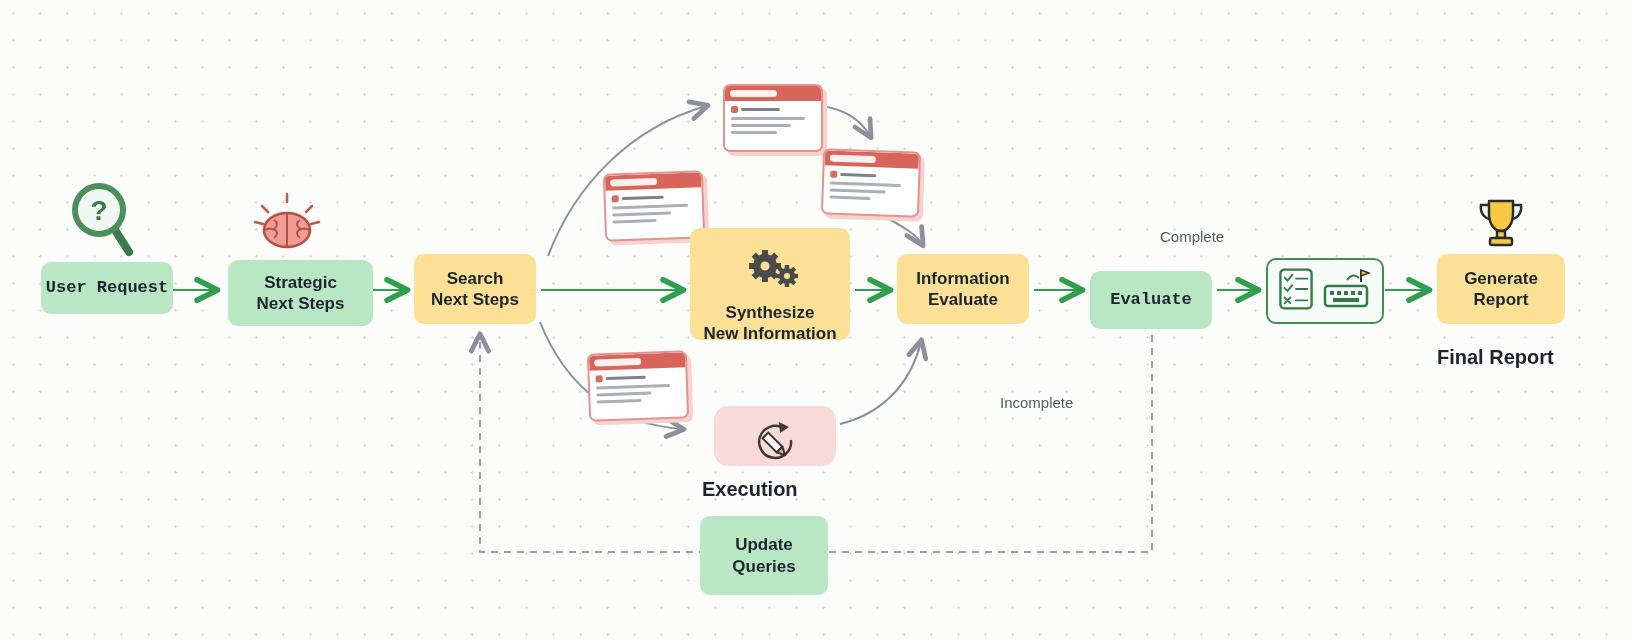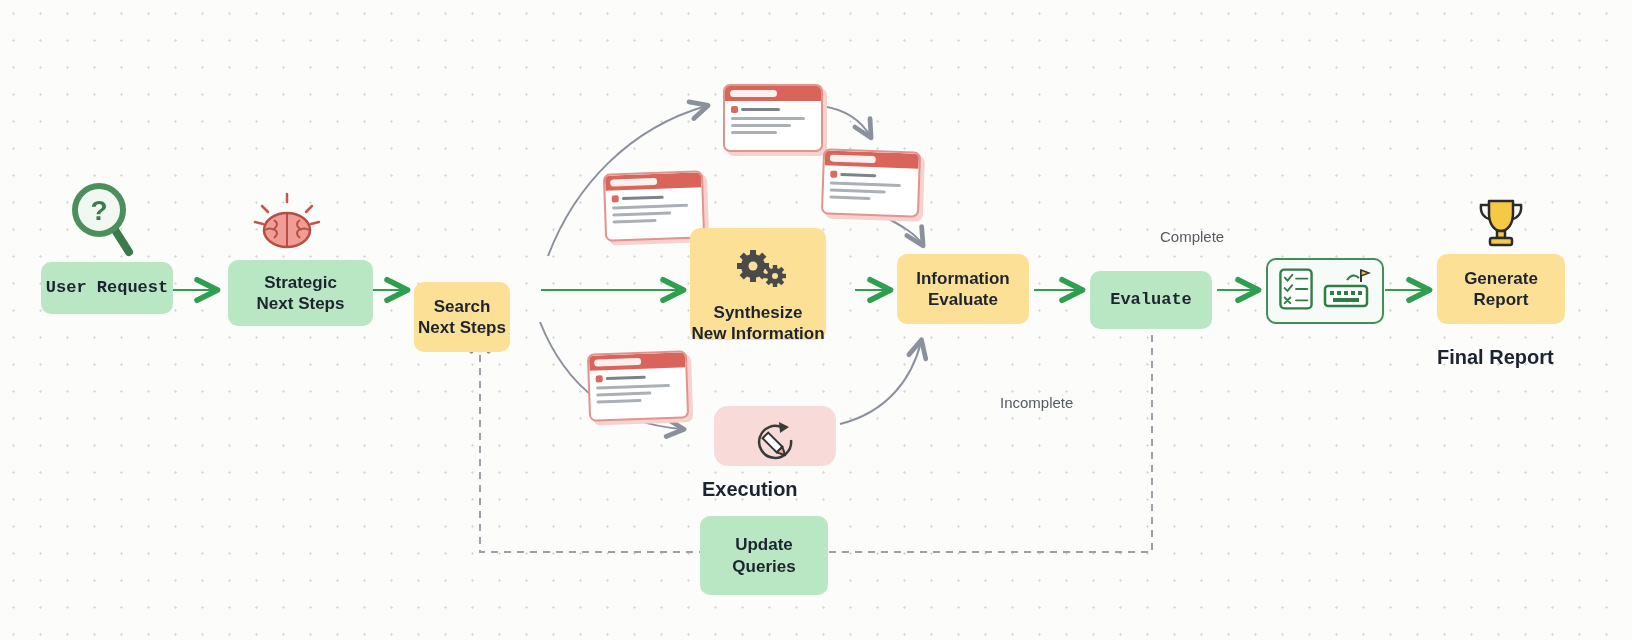--- a/index.html
+++ b/index.html
@@ -167,24 +167,24 @@
       <rect x="21" y="35" width="8" height="7" fill="#f6c944" stroke="#2b2b2b" stroke-width="2.5"></rect>
       <rect x="14" y="42" width="22" height="7" rx="2" fill="#f6c944" stroke="#2b2b2b" stroke-width="2.5"></rect>
     </svg>
   </div>
 
   <div class="node green" style="left:41px;top:262px;width:132px;height:52px;font-family:Liberation Mono, monospace;">User Request</div>
 
   <div class="node green" style="left:228px;top:260px;width:145px;height:66px;">Strategic
 Next Steps</div>
 
-  <div class="node yellow" style="left:414px;top:254px;width:96px;height:70px;margin-top:28px;">Search
+  <div class="node yellow" style="left:414px;top:254px;width:122px;height:70px;">Search
 Next Steps</div>
 
-  <div class="node yellow col" style="left:690px;top:228px;width:136px;height:112px;">
+  <div class="node yellow col" style="left:690px;top:228px;width:160px;height:112px;">
     <span>
       <svg width="60" height="48" viewBox="0 0 60 48">
         <g fill="#4a4a4a">
           <g transform="translate(25,21)">
             <rect x="-3" y="-16" width="6" height="32"></rect>
             <rect x="-3" y="-16" width="6" height="32" transform="rotate(45)"></rect>
             <rect x="-3" y="-16" width="6" height="32" transform="rotate(90)"></rect>
             <rect x="-3" y="-16" width="6" height="32" transform="rotate(135)"></rect>
             <circle r="12"></circle>
               <circle r="4.5" fill="#fbe096"></circle>

